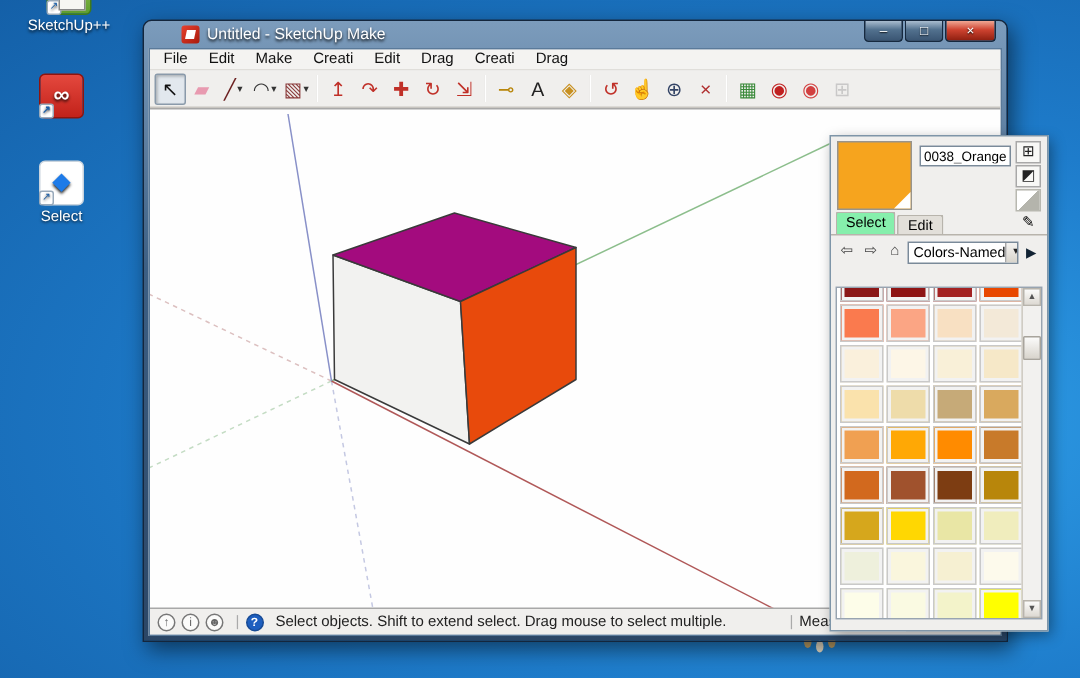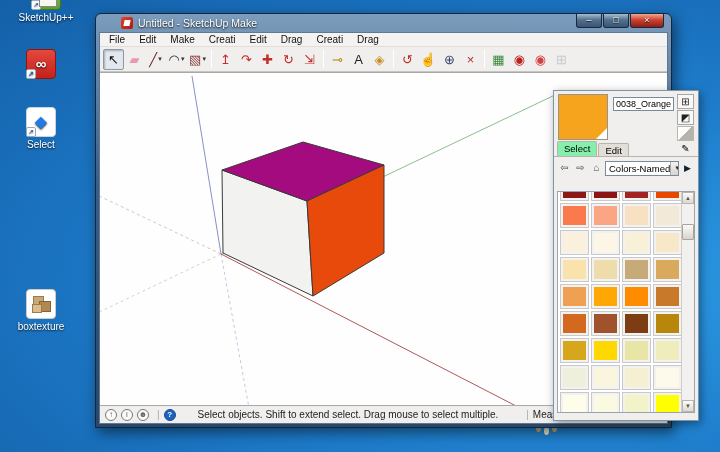--- a/index.html
+++ b/index.html
@@ -57,21 +57,21 @@
   .tb-caret{font-size:7px;color:#333;margin-left:1px;}
   .tb-sep{width:1px;height:18px;background:#C4C1BB;border-right:1px solid #FFF;margin:0 3px;flex:0 0 auto;}
   .canvas{flex:1;position:relative;background:#FEFEFE;border:1px solid #A8A8A8;border-left:none;border-right:none;overflow:hidden;}
   .canvas svg{position:absolute;left:0;top:0;}
   .canvas svg polygon{stroke:#3A3A3A;stroke-width:1;stroke-linejoin:round;}
   .statusbar{height:17px;display:flex;align-items:center;background:#F0EFED;font-size:10px;color:#222;padding:0 5px;}
   .sb-ico{width:12px;height:12px;border:1px solid #777;border-radius:50%;font-size:8px;line-height:10px;
     text-align:center;color:#666;margin-right:4px;flex:0 0 auto;background:#FBFBFA;}
   .sb-ico.help{background:#1E5FBF;border-color:#174A95;color:#fff;font-weight:bold;}
   .sb-div{color:#AAA;margin:0 4px;}
-  .sb-hint{margin-left:18px;white-space:nowrap;}
+  .sb-hint{margin-left:4px;white-space:nowrap;}
   .sb-right{margin-left:auto;display:flex;align-items:center;}
   .meas-input{width:58px;height:13px;border:1px solid #A8A8A8;background:#fff;margin-left:5px;}
   
   #materials{position:absolute;left:553px;top:90px;width:146px;height:331px;z-index:30;
     background:#F0EFED;border:1px solid #7E95A8;box-shadow:2px 3px 9px rgba(0,0,0,.4);font-size:10px;}
   .mat-title{height:15px;display:flex;align-items:center;padding:0 4px;
     background:linear-gradient(#FDFDFD,#D8D4CC);border-bottom:1px solid #C0BCB4;}
   .mat-close{margin-left:auto;width:13px;height:12px;background:linear-gradient(#FBFBFB,#D6D2CA);
     border:1px solid #8A8A8A;border-radius:2px;font-size:8px;line-height:10px;text-align:center;color:#333;}
   .mat-header{position:relative;height:50px;}
@@ -125,28 +125,20 @@
     <div class="dt-ico ico-adobe"><span>∞</span>
       <span class="sc-arrow">↗</span>
     </div>
   </div>
   <div class="dt-icon" style="left:8px;top:107px;">
     <div class="dt-ico ico-dropbox"><span>◆</span>
       <span class="sc-arrow">↗</span>
     </div>
     <div class="dt-label">Select</div>
   </div>
-  <div class="dt-icon" style="left:8px;top:289px;">
-    <div class="dt-ico ico-box">
-      <span class="bx1"></span>
-        <span class="bx2"></span>
-        <span class="bx3"></span>
-    </div>
-    <div class="dt-label">boxtexture</div>
-  </div>
 
   <div class="sprout"></div>
 
   <div id="su-window">
     <div class="titlebar">
       <div class="su-logo"></div>
       <span class="title-text">Untitled - SketchUp Make</span>
       <div class="win-btns">
         <div class="win-btn min">–</div>
         <div class="win-btn max">□</div>

